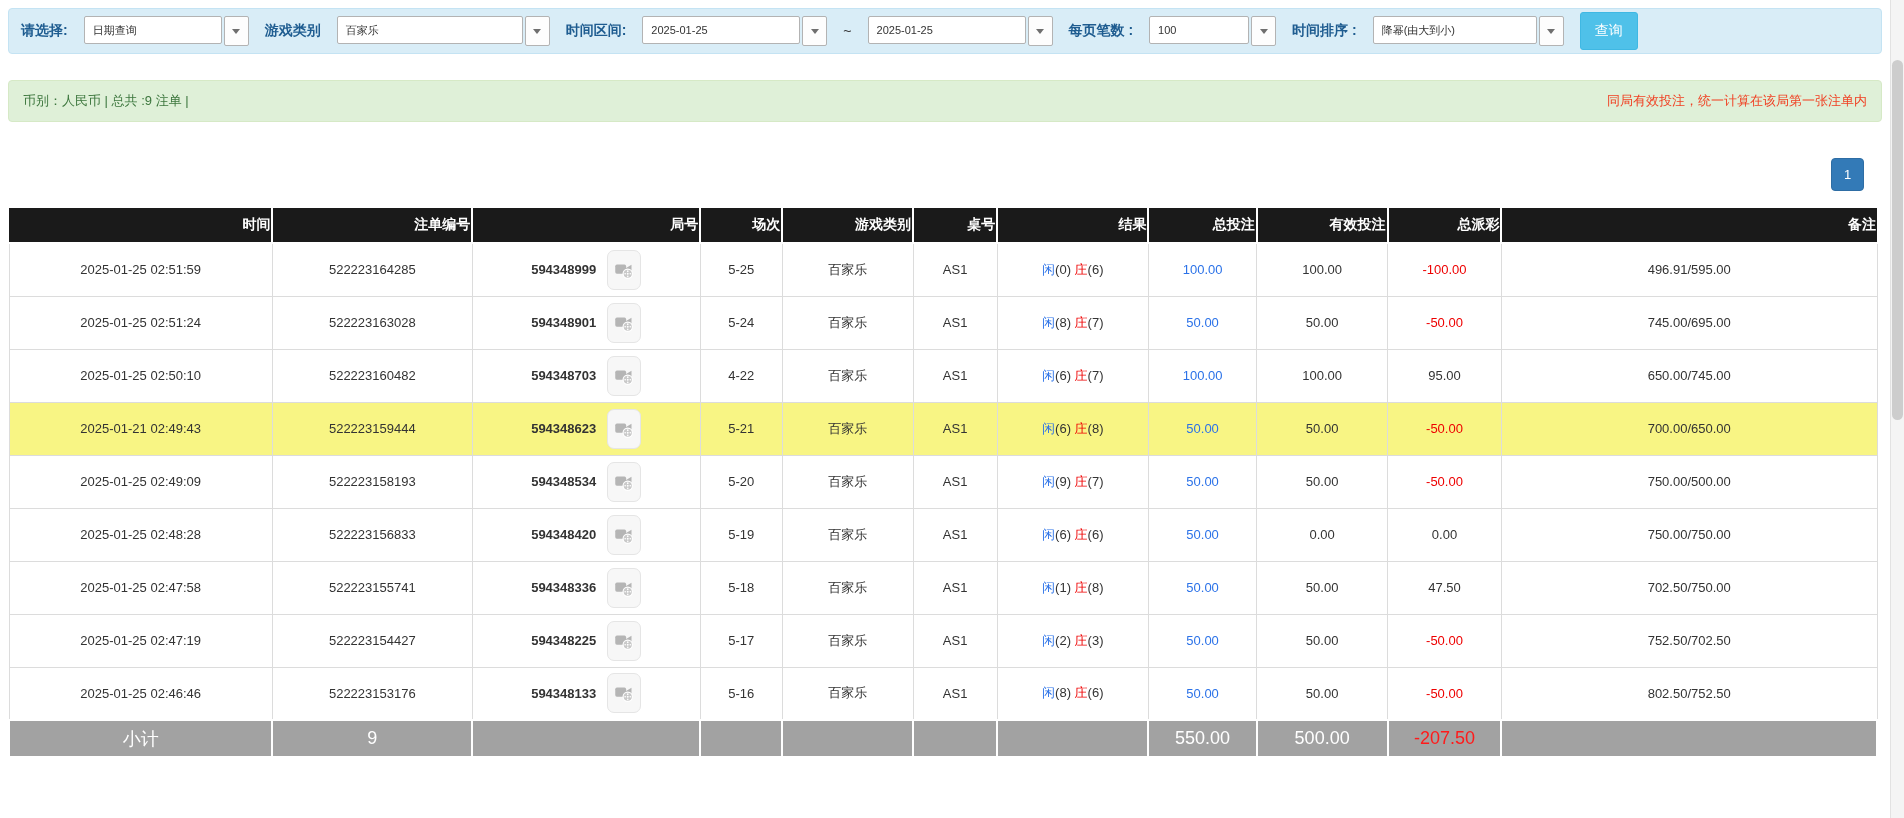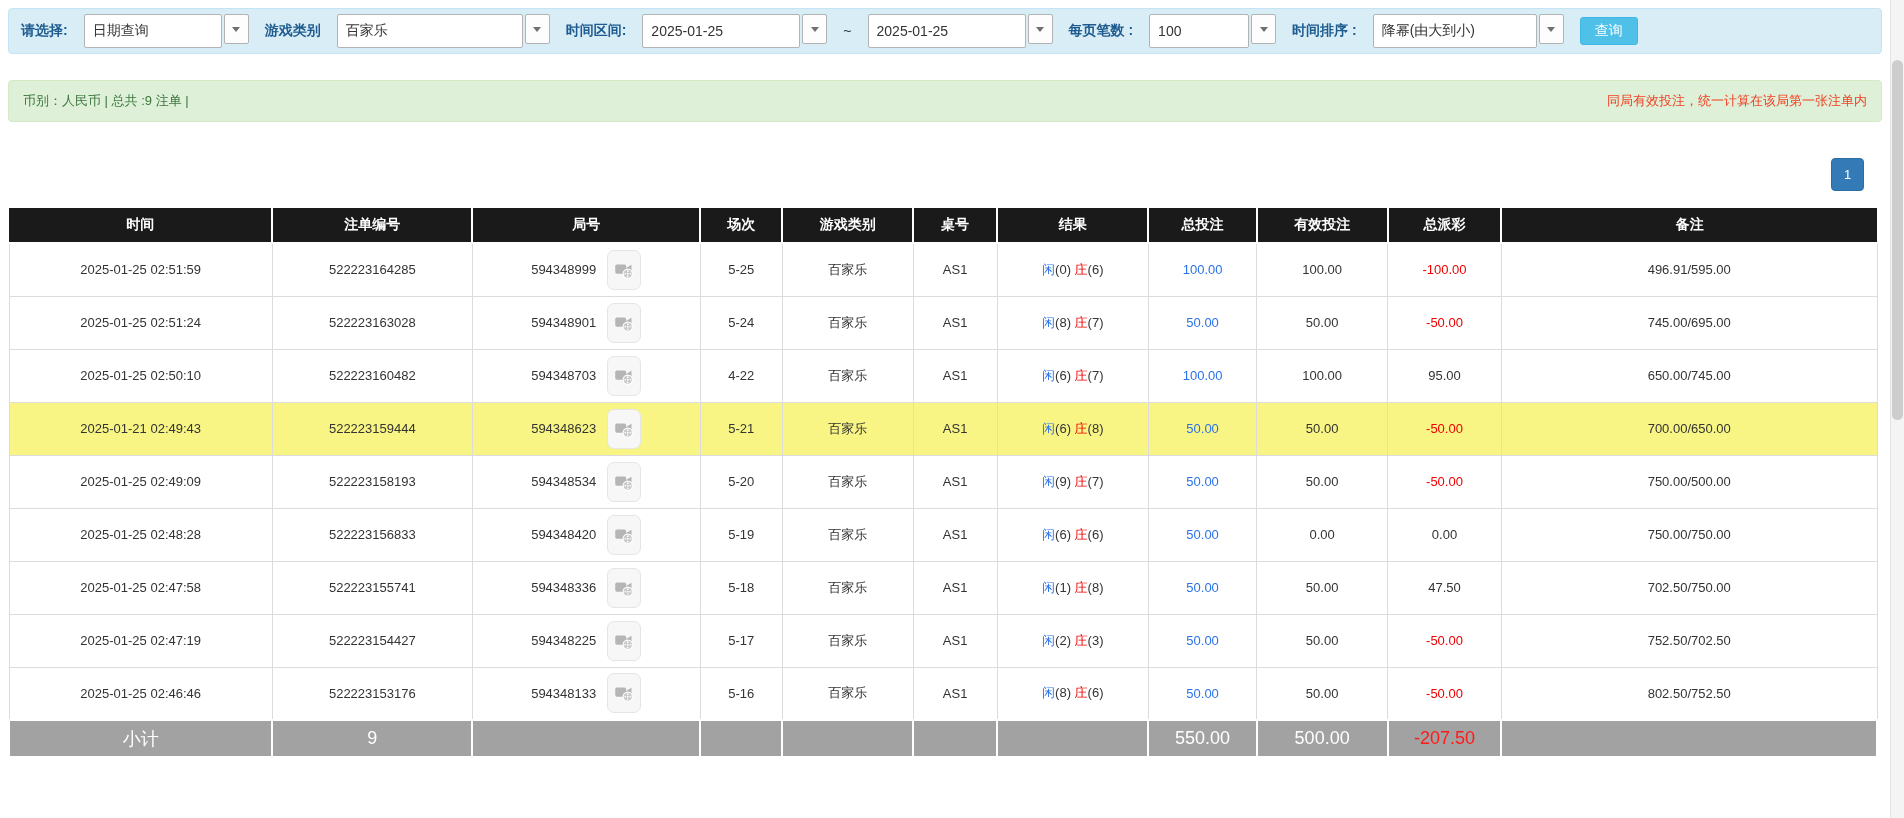--- a/index.html
+++ b/index.html
@@ -22,36 +22,36 @@
     display:flex; align-items:center;
     padding:0 12px;
     gap:16px;
     white-space:nowrap;
   }
   .flabel { color:#1e5c90; font-weight:bold; font-size:14px; }
   .rsep { color:#333; font-size:14px; }
   .combo { display:inline-flex; align-items:stretch; cursor:pointer; }
   .combo-text {
     background:#fff; border:1px solid #b3b3b3; border-radius:2px;
-    height:34px; padding:0 8px; font-size:14px; color:#333;
+    height:28px; padding:0 8px; font-size:11px; color:#333;
     display:flex; align-items:center;
   }
   .combo-arrow {
     width:25px; height:30px; margin-left:2px;
     background:#fdfdfd; border:1px solid #b3b3b3; border-radius:2px;
     display:flex; align-items:center; justify-content:center;
   }
   .tri {
     width:0; height:0; display:block;
     border-left:4px solid transparent; border-right:4px solid transparent;
     border-top:5px solid #6f6f6f;
   }
   .search-btn {
     background:#4fc1e9; color:#fff; border:1px solid #3fb8e3;
-    border-radius:3px; height:28px; padding:0 14px;
+    border-radius:3px; height:38px; padding:0 14px;
     font-size:14px; cursor:pointer; font-family:inherit;
   }
 
   
   .summary-bar {
     margin:26px 8px 0 8px;
     background:#dff0d8; border:1px solid #d6e9c6; border-radius:4px;
     height:42px; padding:0 14px;
     display:flex; align-items:center; justify-content:space-between;
     font-size:13px;
@@ -71,31 +71,31 @@
   table.records {
     margin:17px 12px 0 8px;
     width:calc(100% - 20px);
     border-collapse:collapse;
     font-size:13px;
     table-layout:fixed;
   }
   .records thead th {
     background:#1a1a1a; color:#fff; font-weight:bold; font-size:14px;
     height:35px; border-right:2px solid #fff; border-bottom:2px solid #fff;
-    text-align:center;
+    text-align:right;
   }
   .records thead th:last-child { border-right:none; }
   .records tbody td {
     height:53px; text-align:center; border:1px solid #dcdcdc;
     background:#fff; color:#333; padding:0 4px; overflow:hidden;
   }
   .records tbody tr.highlight td { background:#f8f584; }
   .records .blue { color:#2b72e8; }
   .records .red  { color:#ee0000; }
-  .round-wrap { display:inline-flex; align-items:center; gap:11px; justify-content:center; }
+  .round-wrap { display:inline-flex; align-items:center; gap:11px; justify-content:center;font-weight:bold; }
   .video-btn {
     width:34px; height:40px; background:#f7f7f7; border:1px solid #e5e5e5;
     border-radius:7px; display:inline-flex; align-items:center; justify-content:center;
     cursor:pointer; padding:0;
   }
   .records tfoot td {
     background:#a2a2a2; color:#fff; height:37px; text-align:center;
     border:2px solid #fff; font-size:18px;
   }
   .records tfoot td.red { color:#ff1a1a; }

